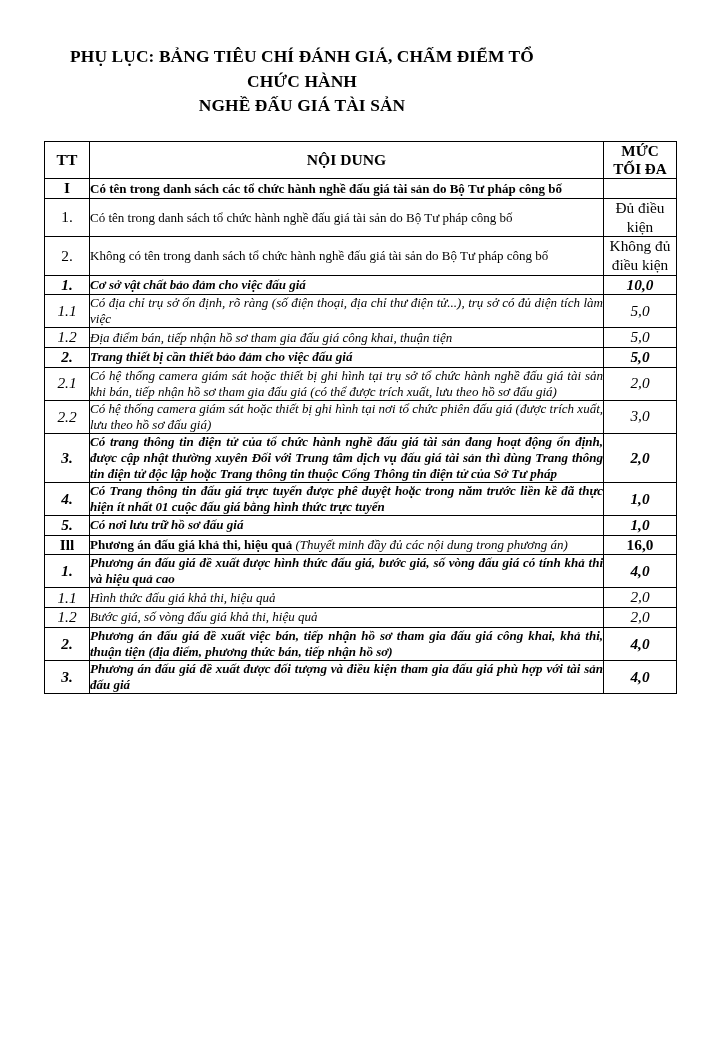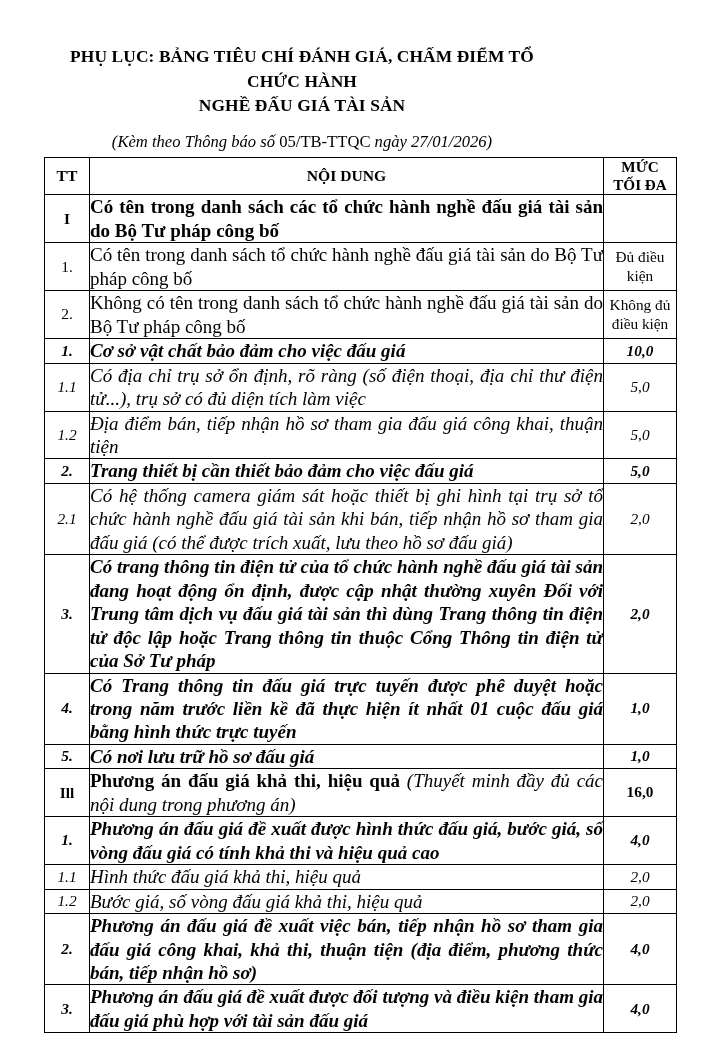--- a/index.html
+++ b/index.html
@@ -45,21 +45,20 @@
   .doc-subtitle .upright {
     font-style: normal;
   }
 
   
   .table-wrap {
     position: absolute;
     left: 44px;
     top: 141px;
     width: 632px;
-    margin-top: 16px;
   }
   table.criteria {
     border-collapse: collapse;
     width: 632px;
     table-layout: fixed;
   }
   table.criteria col.c-tt    { width: 45px; }
   table.criteria col.c-body  { width: 514px; }
   table.criteria col.c-score { width: 73px; }
 
@@ -88,21 +87,21 @@
     padding: 2px 1px;
     white-space: nowrap;
   }
   .tt.roman   { font-weight: bold; font-style: normal; }
   .tt.bi      { font-weight: bold; font-style: italic; }
   .tt.plain   { font-weight: normal; font-style: normal; }
   .tt.ital    { font-weight: normal; font-style: italic; }
 
   
   .body-cell {
-    font-size: 19px;
+    font-size: 13px;
     line-height: 1.235;
     padding: 2px 1px 3px 4px;
     text-align: justify;
     text-align-last: left;
     hyphens: none;
     white-space: normal;
   }
   .body-cell.bold   { font-weight: bold; font-style: normal; }
   .body-cell.bi     { font-weight: bold; font-style: italic; }
   .body-cell.ital   { font-weight: normal; font-style: italic; }
@@ -125,21 +124,20 @@
 <body>
 
 <div class="page">
 
   <div class="title-block">
     <h1 class="doc-title">
       <span>PHỤ LỤC: BẢNG TIÊU CHÍ ĐÁNH GIÁ, CHẤM ĐIỂM TỔ CHỨC HÀNH</span>
       <br>
       <span>NGHỀ ĐẤU GIÁ TÀI SẢN</span>
     </h1>
-    <p class="doc-subtitle"><span>(Kèm theo Thông báo số </span><span class="upright">05/TB-TTQC</span><span> ngày 27/01/2026)</span></p>
   </div>
 
   <div class="table-wrap">
     <table class="criteria">
       <colgroup>
         <col class="c-tt">
         <col class="c-body">
         <col class="c-score">
       </colgroup>
       <thead>
@@ -187,20 +185,25 @@
             <td class="tt bi">2.</td>
             <td class="body-cell bi"><span>Trang thiết bị cần thiết bảo đảm cho việc đấu giá</span></td>
             <td class="score bi">5,0</td>
           </tr>
           <tr>
             <td class="tt ital">2.1</td>
             <td class="body-cell ital"><span>Có hệ thống camera giám sát hoặc thiết bị ghi hình tại trụ sở tổ chức hành nghề đấu giá tài sản khi bán, tiếp nhận hồ sơ tham gia đấu giá (có thể được trích xuất, lưu theo hồ sơ đấu giá)</span></td>
             <td class="score it">2,0</td>
           </tr>
           <tr>
+            <td class="tt ital">2.2</td>
+            <td class="body-cell ital"><span>Có hệ thống camera giám sát hoặc thiết bị ghi hình tại nơi tổ chức phiên đấu giá (được trích xuất, lưu theo hồ sơ đấu giá)</span></td>
+            <td class="score it">3,0</td>
+          </tr>
+          <tr>
             <td class="tt bi">3.</td>
             <td class="body-cell bi"><span>Có trang thông tin điện tử của tổ chức hành nghề đấu giá tài sản đang hoạt động ổn định, được cập nhật thường xuyên Đối với Trung tâm dịch vụ đấu giá tài sản thì dùng Trang thông tin điện tử độc lập hoặc Trang thông tin thuộc Cổng Thông tin điện tử của Sở Tư pháp</span></td>
             <td class="score bi">2,0</td>
           </tr>
           <tr>
             <td class="tt bi">4.</td>
             <td class="body-cell bi"><span>Có Trang thông tin đấu giá trực tuyến được phê duyệt hoặc trong năm trước liền kề đã thực hiện ít nhất 01 cuộc đấu giá bằng hình thức trực tuyến</span></td>
             <td class="score bi">1,0</td>
           </tr>
           <tr>

